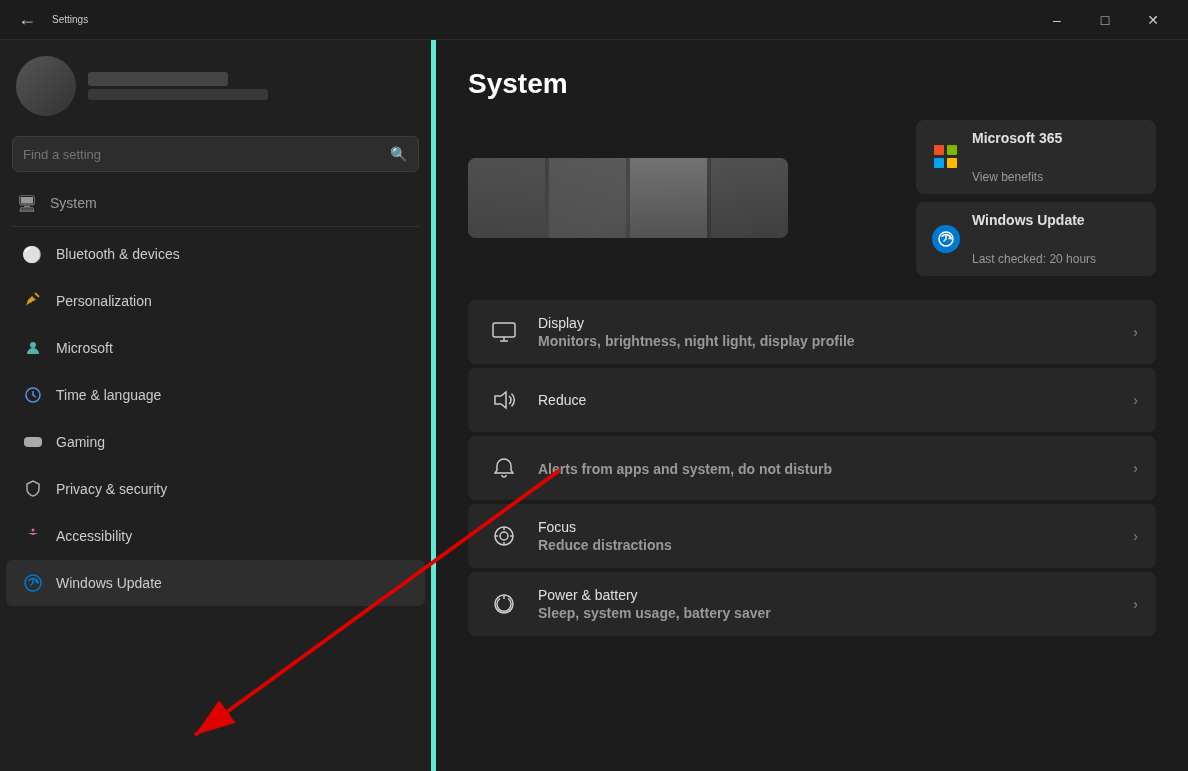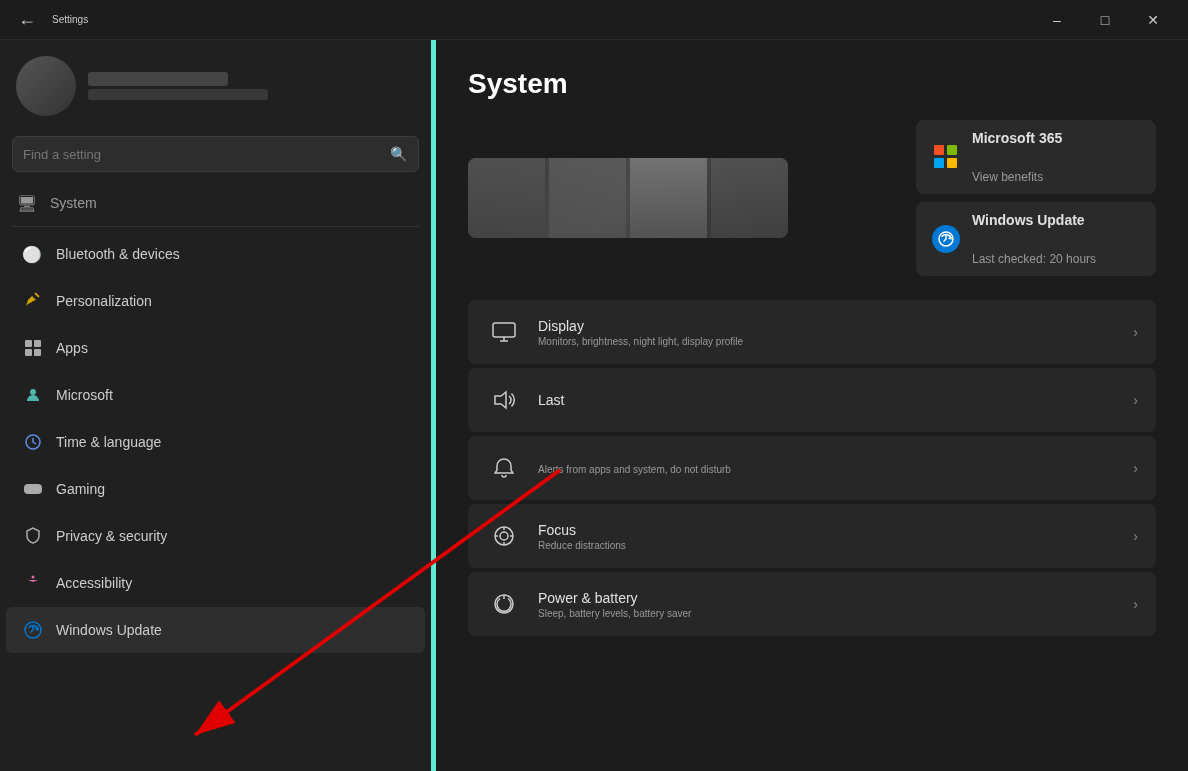--- a/index.html
+++ b/index.html
@@ -282,23 +282,24 @@
 
     .settings-item-text {
       flex: 1;
     }
     .settings-item-title {
       font-size: 14px;
       font-weight: 500;
       color: #e0e0e0;
     }
     .settings-item-desc {
-      font-size: 10px;
+      font-size: 14px;
       color: #999;
       margin-top: 2px;
+      font-weight: bold;
     }
 
     .settings-chevron {
       color: #888;
       font-size: 14px;
     }
 
     
     .red-arrow-overlay {
       position: fixed;
@@ -396,31 +397,20 @@
       <div class="nav-item">
         <span class="nav-icon icon-personalization">
           <svg width="18" height="18" viewBox="0 0 18 18" fill="#d4a000">
               <path d="M2 14l2-6 4-4 4 4-6 2-4 4zm2-2l3-3 3-1-2 2-4 2z"></path>
               <rect x="10" y="2" width="6" height="2" rx="1" transform="rotate(45 13 3)"></rect>
             </svg>
         </span>
         <span>Personalization</span>
       </div>
 
-      <div class="nav-item">
-        <span class="nav-icon icon-apps">
-          <svg width="18" height="18" viewBox="0 0 18 18" fill="#aaa">
-              <rect x="1" y="1" width="7" height="7" rx="1"></rect>
-              <rect x="10" y="1" width="7" height="7" rx="1"></rect>
-              <rect x="1" y="10" width="7" height="7" rx="1"></rect>
-              <rect x="10" y="10" width="7" height="7" rx="1"></rect>
-            </svg>
-        </span>
-        <span>Apps</span>
-      </div>
 
       <div class="nav-item">
         <span class="nav-icon icon-accounts">
           <svg width="18" height="18" viewBox="0 0 18 18" fill="#4db6ac">
               <circle cx="9" cy="6" r="3"></circle>
               <path d="M3 15c0-3.3 2.7-6 6-6s6 2.7 6 6H3z"></path>
             </svg>
         </span>
         <span>Microsoft</span>
       </div>
@@ -547,21 +537,21 @@
 
       <div class="settings-item">
         <div class="settings-item-icon">
           <svg width="24" height="20" viewBox="0 0 24 20" fill="none" stroke="#ccc" stroke-width="1.5">
               <polygon points="3,6 9,6 14,2 14,18 9,14 3,14"></polygon>
               <path d="M17 6a5 5 0 0 1 0 8"></path>
               <path d="M19.5 3.5a9 9 0 0 1 0 13"></path>
             </svg>
         </div>
         <div class="settings-item-text">
-          <div class="settings-item-title">Last</div>
+          <div class="settings-item-title">Reduce</div>
         </div>
         <span class="settings-chevron">›</span>
       </div>
 
       <div class="settings-item">
         <div class="settings-item-icon">
           <svg width="20" height="22" viewBox="0 0 20 22" fill="none" stroke="#ccc" stroke-width="1.5">
               <path d="M10 2a7 7 0 0 0-7 7v4l-2 3h18l-2-3V9a7 7 0 0 0-7-7z"></path>
               <path d="M8 18a2 2 0 0 0 4 0"></path>
             </svg>
@@ -593,21 +583,21 @@
       <div class="settings-item">
         <div class="settings-item-icon">
           <svg width="22" height="22" viewBox="0 0 22 22" fill="none" stroke="#ccc" stroke-width="1.5">
               <circle cx="11" cy="11" r="9"></circle>
               <line x1="11" y1="2" x2="11" y2="6"></line>
               <path d="M7 5.5A7 7 0 1 0 15 5.5"></path>
             </svg>
         </div>
         <div class="settings-item-text">
           <div class="settings-item-title">Power &amp; battery</div>
-          <div class="settings-item-desc">Sleep, battery levels, battery saver</div>
+          <div class="settings-item-desc">Sleep, system usage, battery saver</div>
         </div>
         <span class="settings-chevron">›</span>
       </div>
 
     </div>
   </div>
 </div>
 
 <svg class="red-arrow-overlay" xmlns="http://www.w3.org/2000/svg">
 

